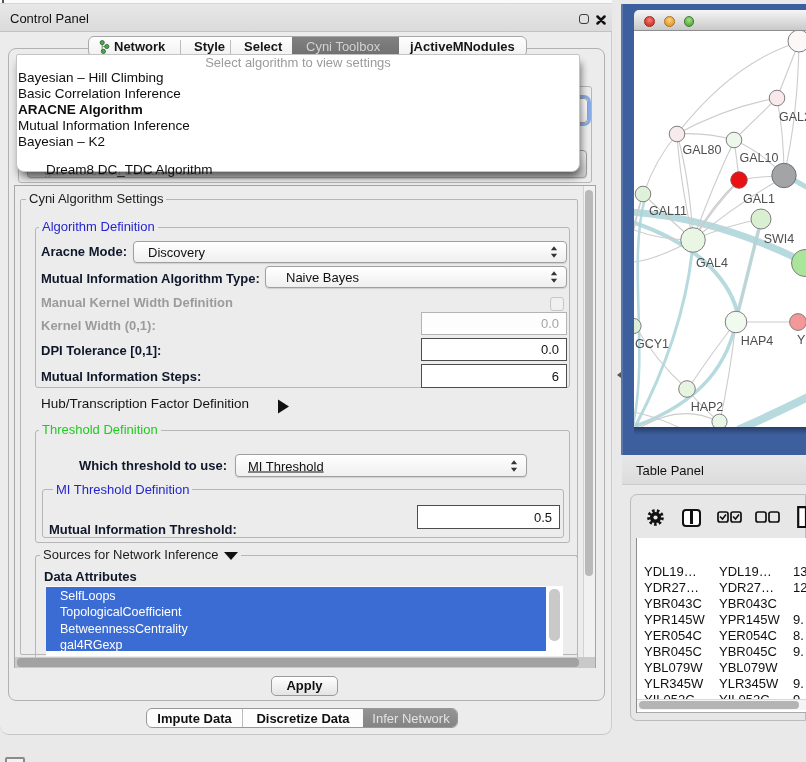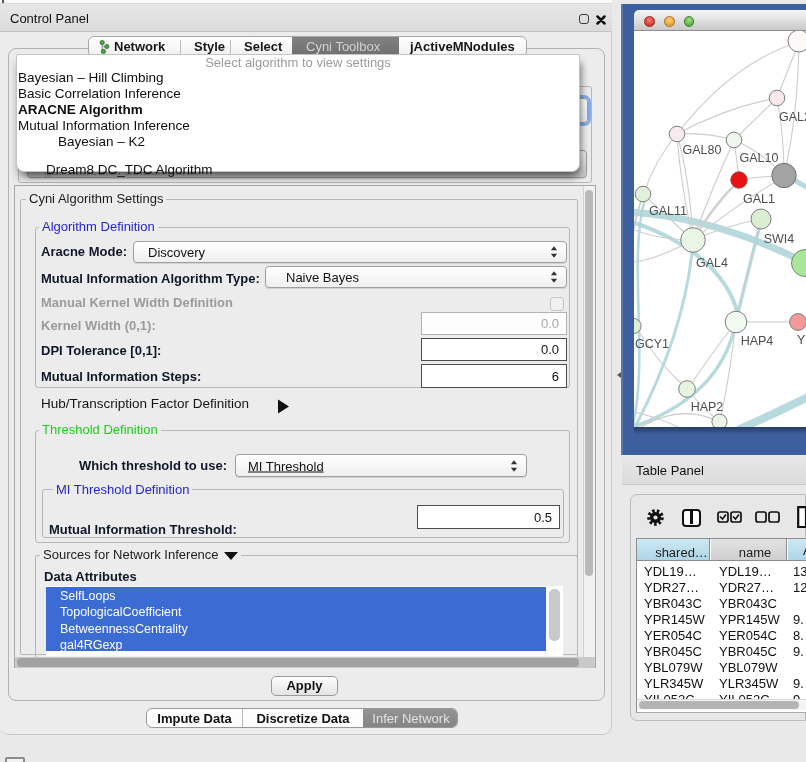--- a/index.html
+++ b/index.html
@@ -263,27 +263,20 @@
 <svg class="abs" style="left:755px;top:511px;" width="26" height="12" viewBox="0 0 26 12">
   <rect x="1" y="1" width="10" height="10" rx="2" fill="none" stroke="#111" stroke-width="1.7"></rect>
   <rect x="14" y="1" width="10" height="10" rx="2" fill="none" stroke="#111" stroke-width="1.7"></rect>
 </svg>
 <svg class="abs" style="left:797px;top:506px;" width="9" height="22" viewBox="0 0 9 22">
   <path d="M1.2 1.2 L9 1.2 L9 21 L1.2 21 Z" fill="#fff" stroke="#111" stroke-width="2.2"></path>
 </svg>
 
 <div class="abs" style="left:636px;top:538px;width:170px;height:175px;background:#fff;border-left:1px solid #8d8d8d;overflow:hidden;font-size:13px;color:#111;">
 
-  <div class="abs" style="left:0;top:0;width:170px;height:23px;border-top:1px solid #8d8d8d;border-bottom:1px solid #8d8d8d;">
-    <div class="abs" style="left:0;top:0;width:73px;height:21px;background:linear-gradient(#cde8f4,#aed5e7);border-right:1px solid #8d8d8d;text-align:center;line-height:27px;color:#222;padding-left:17px;">shared…</div>
-    <div class="abs" style="left:74px;top:0;width:76px;height:21px;background:linear-gradient(#e3e3e3,#cfcfcf);border-right:1px solid #8d8d8d;text-align:center;line-height:27px;color:#222;padding-left:13px;">name</div>
-    <div class="abs" style="left:151px;top:0;width:19px;height:21px;background:linear-gradient(#cde8f4,#aed5e7);overflow:hidden;">
-        <span style="position:absolute;left:15px;top:4px;color:#222;">Av</span>
-      </div>
-  </div>
 
   <div class="abs" id="rows" style="left:0;top:26px;width:170px;height:135px;">
       <div style="position:absolute;left:7px;top:0px;">YDL19…</div>
       <div style="position:absolute;left:82px;top:0px;">YDL19…</div>
       <div style="position:absolute;left:156px;top:0px;">13…</div>
       <div style="position:absolute;left:7px;top:16px;">YDR27…</div>
       <div style="position:absolute;left:82px;top:16px;">YDR27…</div>
       <div style="position:absolute;left:156px;top:16px;">12…</div>
       <div style="position:absolute;left:7px;top:32px;">YBR043C</div>
       <div style="position:absolute;left:82px;top:32px;">YBR043C</div>
@@ -314,15 +307,15 @@
   <div class="abs" style="left:0;top:173px;width:170px;height:2px;background:#fff;border-bottom:1px solid #aaa;"></div>
 </div>
 
 <div class="abs" style="left:16px;top:54px;width:564px;height:118px;background:#fff;border:1px solid #c4c4c4;border-radius:2px 2px 8px 8px;z-index:5;box-shadow:0 7px 8px -2px rgba(0,0,0,0.42), 5px 6px 7px -3px rgba(0,0,0,0.3);"></div>
 <div class="abs" style="left:16px;top:54px;width:564px;height:118px;font-size:13.5px;color:#0e0e0e;z-index:6;">
   <div style="position:absolute;left:0;top:1px;width:564px;text-align:center;color:#9b9b9b;font-size:13px;">Select algorithm to view settings</div>
   <div style="position:absolute;left:2px;top:16px;">Bayesian – Hill Climbing</div>
   <div style="position:absolute;left:2px;top:32px;">Basic Correlation Inference</div>
   <div style="position:absolute;left:2px;top:48px;font-weight:bold;">ARACNE Algorithm</div>
   <div style="position:absolute;left:2px;top:64px;">Mutual Information Inference</div>
-  <div style="position:absolute;left:2px;top:80px;padding-left:40px;">Bayesian – K2</div>
+  <div style="position:absolute;left:2px;top:80px;">Bayesian – K2</div>
   <div style="position:absolute;left:2px;top:108px;padding-left:28px;">Dream8 DC_TDC Algorithm</div>
 </div>
 
 </body></html>

